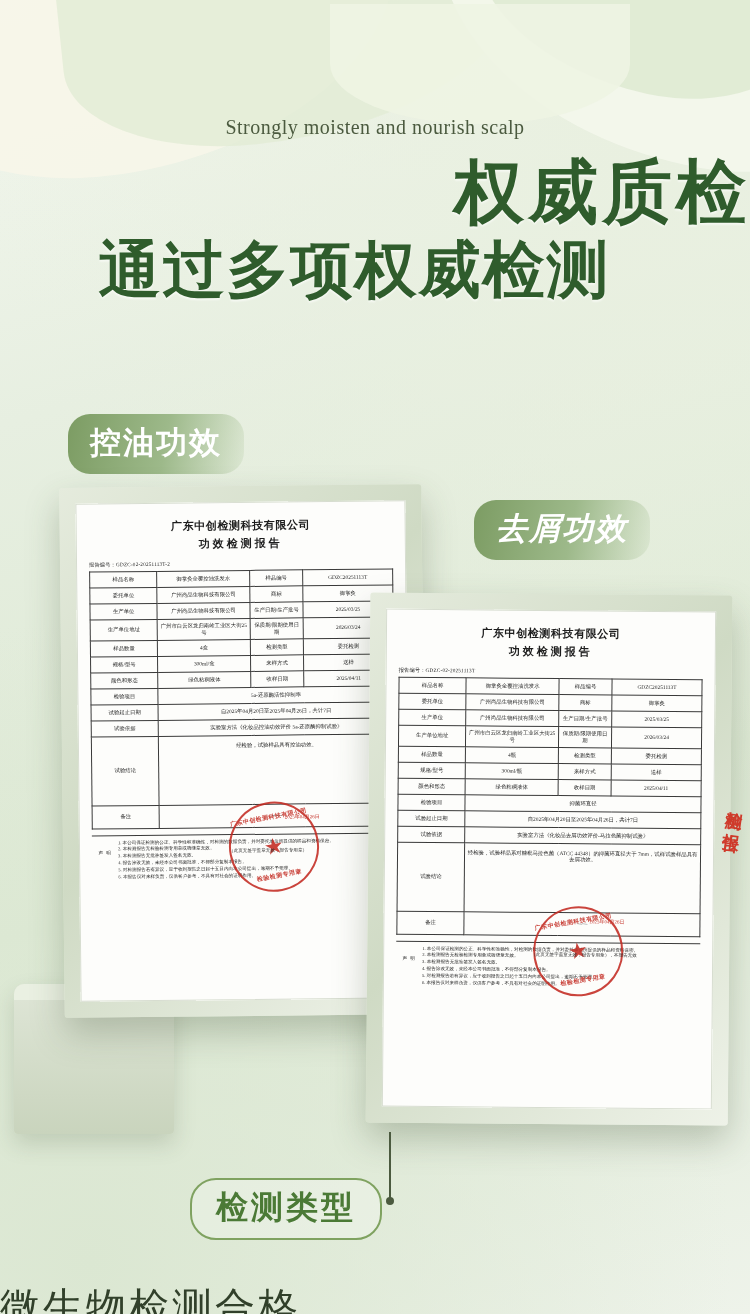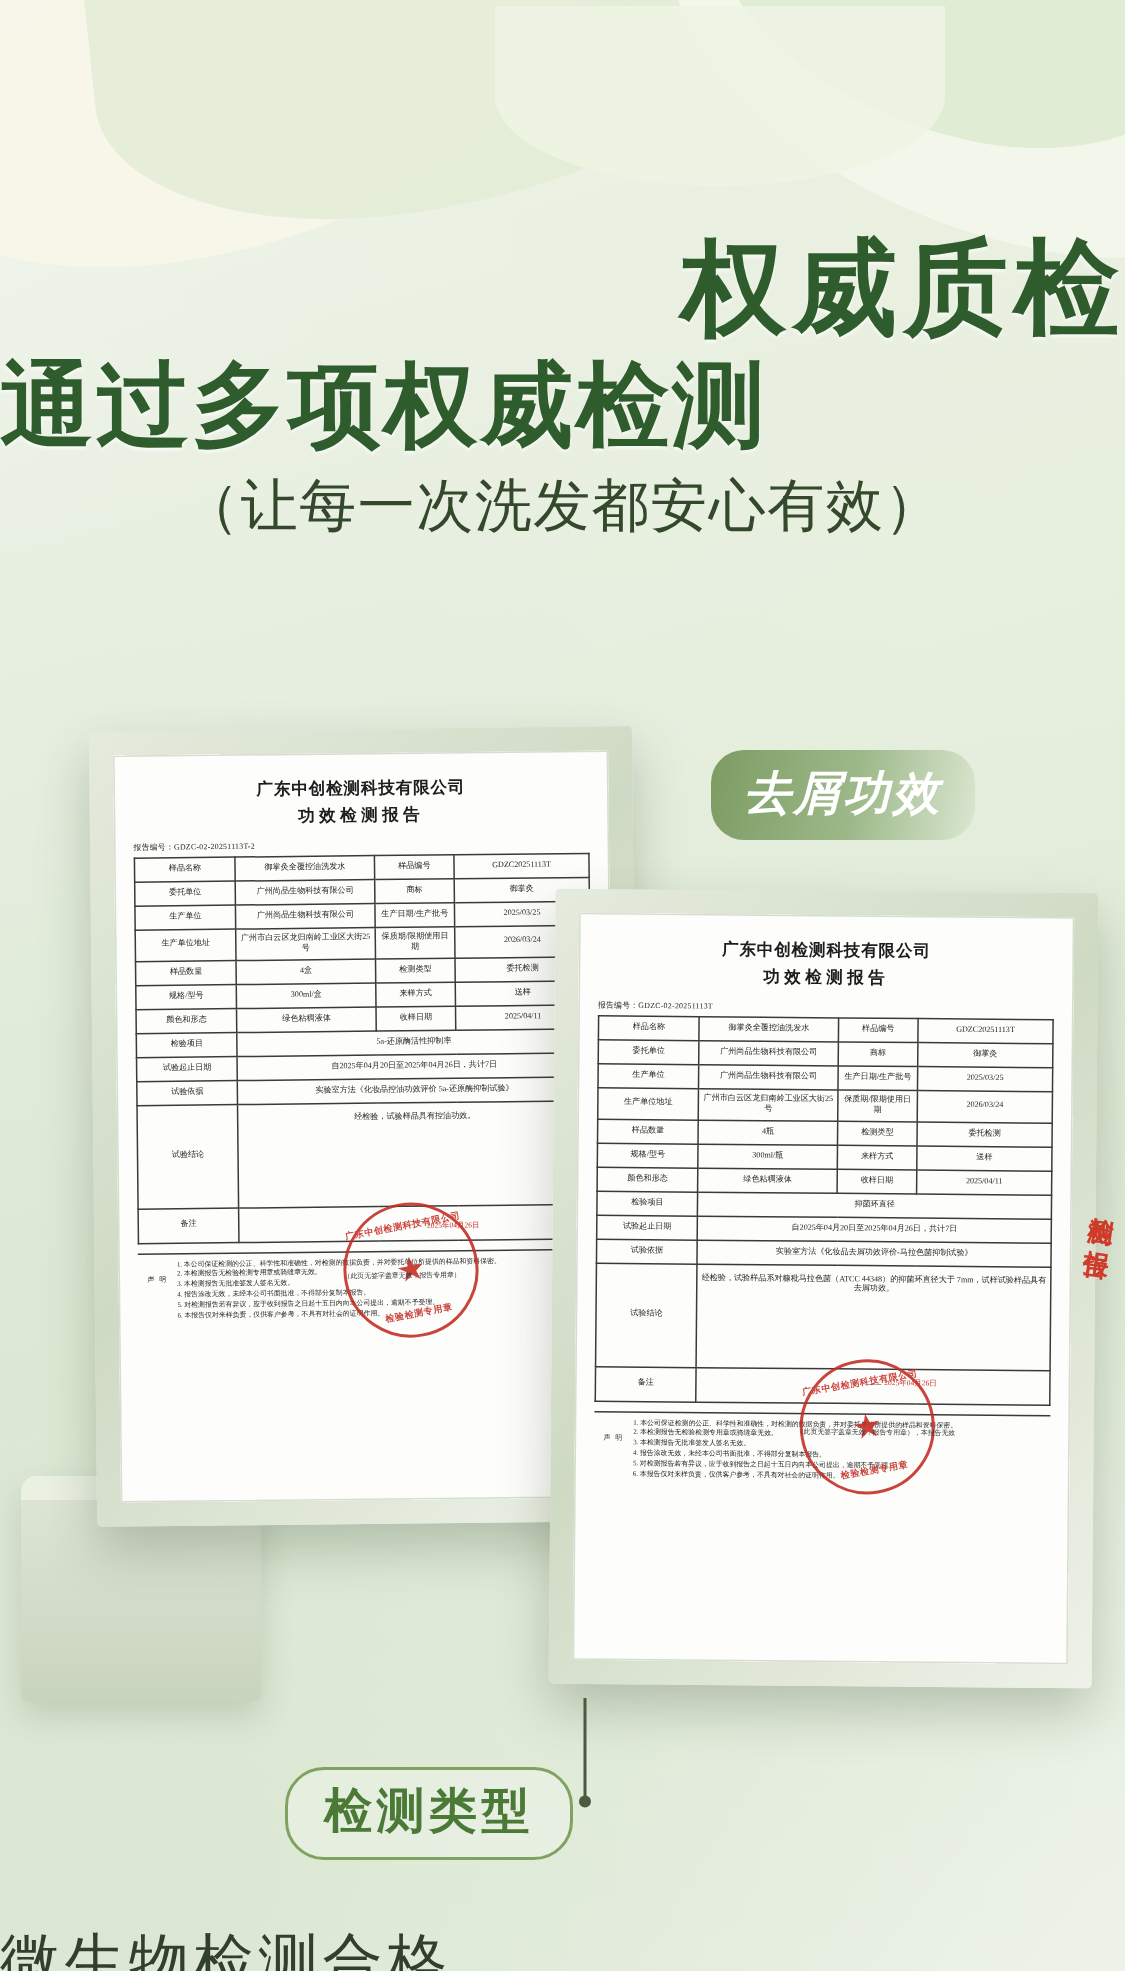--- a/index.html
+++ b/index.html
@@ -88,21 +88,21 @@
     font-weight: bold;
     font-size: 70px;
     letter-spacing: 4px;
     color: #2f5c2c;
     text-shadow: 0 2px 2px rgba(255,255,255,.6);
   }
   .title-2 {
     position: absolute;
     top: 228px;
     width: 709px;
-    text-align: left;
+    text-align: center;
     font-family: "Liberation Serif", serif;
     font-weight: bold;
     font-size: 62px;
     letter-spacing: 2px;
     color: #2f5c2c;
     text-shadow: 0 2px 2px rgba(255,255,255,.6);
   }
   .subtitle {
     position: absolute;
     top: 312px;
@@ -344,24 +344,25 @@
 <body>
 
 <div class="page">
 
   <div class="swirl swirl-a"></div>
   <div class="swirl swirl-b"></div>
   <div class="swirl swirl-c"></div>
   <div class="swirl swirl-d"></div>
   <div class="swirl swirl-e"></div>
 
+  <div class="eyebrow">Strongly moisten and nourish scalp</div>
   <div class="title-1">权威质检</div>
   <div class="title-2">通过多项权威检测</div>
-  <div class="subtitle">（让每一次洗发都安心有效）</div>
-
+
+  <div class="tag tag-oil">控油功效</div>
   <div class="tag tag-dand">去屑功效</div>
 
   <div class="pedestal"></div>
 
   <div class="frame frame-a">
     <div class="frame-inner">
       <div class="doc">
         <div class="doc-head">广东中创检测科技有限公司</div>
         <div class="doc-head2">功效检测报告</div>
         <div class="doc-no">报告编号：GDZC-02-20251113T-2</div>

